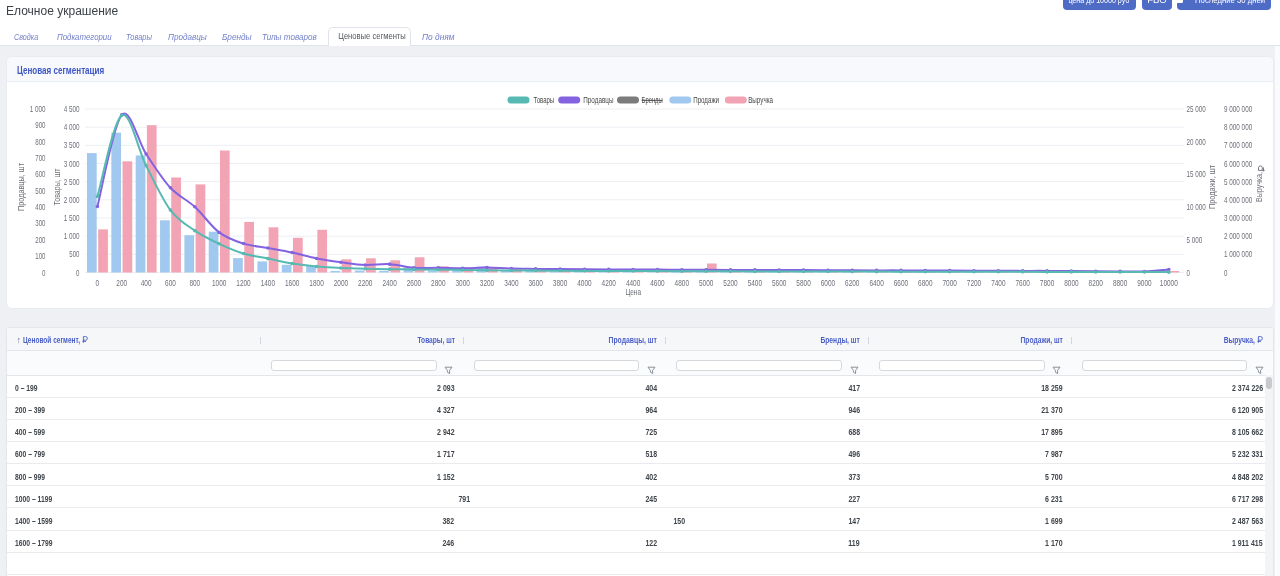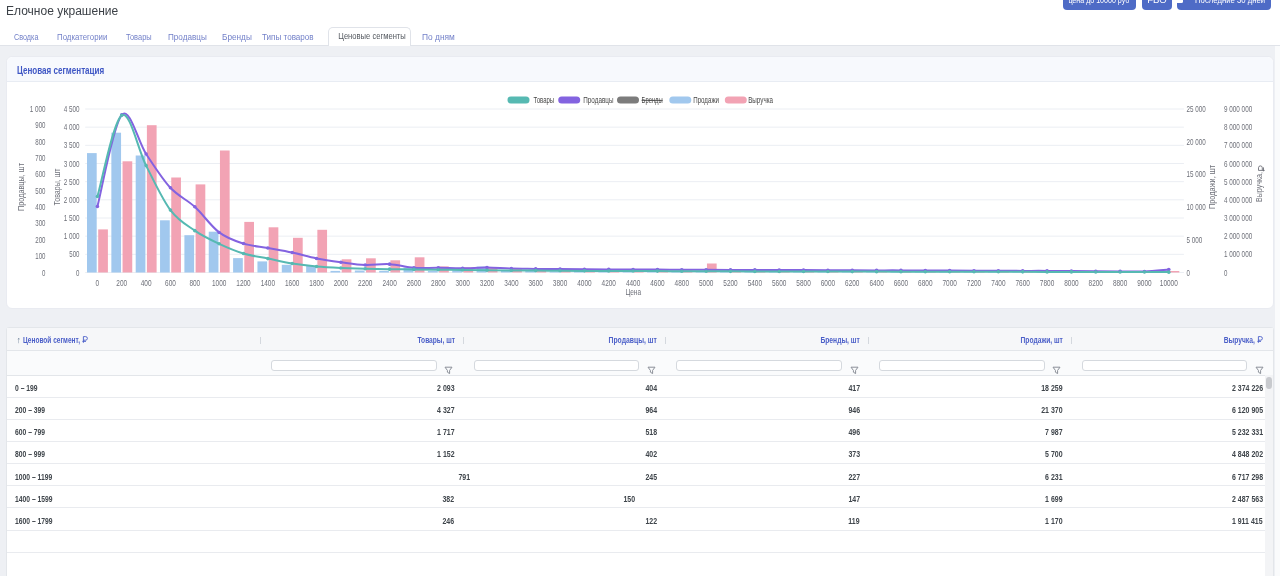--- a/index.html
+++ b/index.html
@@ -1,20 +1,20 @@
 <!DOCTYPE html>
 <html><head><meta charset="utf-8">
 <style>
 * { margin:0; padding:0; box-sizing:border-box; }
 html,body { width:1280px; height:576px; overflow:hidden; font-family:"Liberation Sans", sans-serif; background:#eef0f4; }
 .rstrip { position:absolute; left:1275px; top:46px; width:5px; height:530px; background:#fafbfc; z-index:5; }
 .top { position:absolute; left:0; top:0; width:1280px; height:46px; background:#fff; }
 .title { position:absolute; left:5.9px; top:4px; font-size:12.5px; color:#3c4147; transform:scaleX(0.962); transform-origin:0 50%; white-space:nowrap; }
 .btn { position:absolute; top:-11.5px; height:21px; background:#4e6bc6; border-radius:4px; color:#fff; font-size:9.5px; display:flex; align-items:center; justify-content:center; white-space:nowrap; }
-.tabs { position:absolute; left:0; top:28px; width:1280px; height:17.5px; border-bottom:1px solid #e0e3e9; }
+.tabs { position:absolute; left:0; top:28px; width:1280px; height:17.5px; border-bottom:1px solid #e0e3e9;font-style:italic; }
 .tab { position:absolute; top:2.5px; font-size:9.7px; color:#7381c9; }
 .atab { position:absolute; left:328.2px; top:26.5px; width:83px; height:19.5px; background:#fff; border:1px solid #e0e3e9; border-bottom:none; border-radius:5px 5px 0 0; z-index:2; color:#52575e; font-size:9.7px; text-align:center; line-height:15.5px; }
 .atab span { display:inline-block; transform:scaleX(0.785); white-space:nowrap; }
 .card { position:absolute; left:6px; top:56px; width:1268px; height:253px; background:#fff; border-radius:6px; border:1px solid #e9ebf1; }
 .band { height:25px; background:#f7f9fd; border-bottom:1px solid #e8ecf3; border-radius:6px 6px 0 0; }
 .band span { display:inline-block; margin:8px 0 0 9.8px; font-size:10px; font-weight:bold; color:#3e56c4; transform:scaleX(0.806); transform-origin:0 0; white-space:nowrap; }
 .tcard { position:absolute; left:6px; top:327px; width:1268px; height:260px; background:#fff; border:1px solid #e3e6ea; border-radius:3px 3px 0 0; }
 .thead { position:absolute; left:0; top:0; width:1266px; height:22.5px; background:#f6f7f9; border-bottom:1px solid #e3e6ea; }
 .hc { position:absolute; top:7px; font-size:9px; font-weight:bold; color:#4a5ec8; }
 .hc .arr { color:#6a7e97; font-weight:normal; font-size:9px; }
@@ -401,20 +401,28 @@
       </div>
 <div class="trow">
         <div class="bc" style="left:8px"><span style="display:inline-block;transform:scaleX(0.75);transform-origin:0 0;white-space:nowrap">200 – 399</span></div>
         <div class="bc" style="right:818.5px"><span style="display:inline-block;transform:scaleX(0.775);transform-origin:100% 0;white-space:nowrap">4 327</span></div>
         <div class="bc" style="right:616.0px"><span style="display:inline-block;transform:scaleX(0.775);transform-origin:100% 0;white-space:nowrap">964</span></div>
         <div class="bc" style="right:413.2px"><span style="display:inline-block;transform:scaleX(0.775);transform-origin:100% 0;white-space:nowrap">946</span></div>
         <div class="bc" style="right:210.5px"><span style="display:inline-block;transform:scaleX(0.775);transform-origin:100% 0;white-space:nowrap">21 370</span></div>
         <div class="bc" style="right:10.0px"><span style="display:inline-block;transform:scaleX(0.775);transform-origin:100% 0;white-space:nowrap">6 120 905</span></div>
       </div>
 <div class="trow">
+        <div class="bc" style="left:8px"><span style="display:inline-block;transform:scaleX(0.75);transform-origin:0 0;white-space:nowrap">400 – 599</span></div>
+        <div class="bc" style="right:818.5px"><span style="display:inline-block;transform:scaleX(0.775);transform-origin:100% 0;white-space:nowrap">2 942</span></div>
+        <div class="bc" style="right:616.0px"><span style="display:inline-block;transform:scaleX(0.775);transform-origin:100% 0;white-space:nowrap">725</span></div>
+        <div class="bc" style="right:413.2px"><span style="display:inline-block;transform:scaleX(0.775);transform-origin:100% 0;white-space:nowrap">688</span></div>
+        <div class="bc" style="right:210.5px"><span style="display:inline-block;transform:scaleX(0.775);transform-origin:100% 0;white-space:nowrap">17 895</span></div>
+        <div class="bc" style="right:10.0px"><span style="display:inline-block;transform:scaleX(0.775);transform-origin:100% 0;white-space:nowrap">8 105 662</span></div>
+      </div>
+<div class="trow">
         <div class="bc" style="left:8px"><span style="display:inline-block;transform:scaleX(0.75);transform-origin:0 0;white-space:nowrap">600 – 799</span></div>
         <div class="bc" style="right:818.5px"><span style="display:inline-block;transform:scaleX(0.775);transform-origin:100% 0;white-space:nowrap">1 717</span></div>
         <div class="bc" style="right:616.0px"><span style="display:inline-block;transform:scaleX(0.775);transform-origin:100% 0;white-space:nowrap">518</span></div>
         <div class="bc" style="right:413.2px"><span style="display:inline-block;transform:scaleX(0.775);transform-origin:100% 0;white-space:nowrap">496</span></div>
         <div class="bc" style="right:210.5px"><span style="display:inline-block;transform:scaleX(0.775);transform-origin:100% 0;white-space:nowrap">7 987</span></div>
         <div class="bc" style="right:10.0px"><span style="display:inline-block;transform:scaleX(0.775);transform-origin:100% 0;white-space:nowrap">5 232 331</span></div>
       </div>
 <div class="trow">
         <div class="bc" style="left:8px"><span style="display:inline-block;transform:scaleX(0.75);transform-origin:0 0;white-space:nowrap">800 – 999</span></div>
         <div class="bc" style="right:818.5px"><span style="display:inline-block;transform:scaleX(0.775);transform-origin:100% 0;white-space:nowrap">1 152</span></div>
@@ -427,21 +435,21 @@
         <div class="bc" style="left:8px"><span style="display:inline-block;transform:scaleX(0.75);transform-origin:0 0;white-space:nowrap">1000 – 1199</span></div>
         <div class="bc" style="right:803px"><span style="display:inline-block;transform:scaleX(0.775);transform-origin:100% 0;white-space:nowrap">791</span></div>
         <div class="bc" style="right:616.0px"><span style="display:inline-block;transform:scaleX(0.775);transform-origin:100% 0;white-space:nowrap">245</span></div>
         <div class="bc" style="right:413.2px"><span style="display:inline-block;transform:scaleX(0.775);transform-origin:100% 0;white-space:nowrap">227</span></div>
         <div class="bc" style="right:210.5px"><span style="display:inline-block;transform:scaleX(0.775);transform-origin:100% 0;white-space:nowrap">6 231</span></div>
         <div class="bc" style="right:10.0px"><span style="display:inline-block;transform:scaleX(0.775);transform-origin:100% 0;white-space:nowrap">6 717 298</span></div>
       </div>
 <div class="trow">
         <div class="bc" style="left:8px"><span style="display:inline-block;transform:scaleX(0.75);transform-origin:0 0;white-space:nowrap">1400 – 1599</span></div>
         <div class="bc" style="right:818.5px"><span style="display:inline-block;transform:scaleX(0.775);transform-origin:100% 0;white-space:nowrap">382</span></div>
-        <div class="bc" style="right:638px"><span style="display:inline-block;transform:scaleX(0.775);transform-origin:100% 0;white-space:nowrap">150</span></div>
+        <div class="bc" style="right:588px"><span style="display:inline-block;transform:scaleX(0.775);transform-origin:100% 0;white-space:nowrap">150</span></div>
         <div class="bc" style="right:413.2px"><span style="display:inline-block;transform:scaleX(0.775);transform-origin:100% 0;white-space:nowrap">147</span></div>
         <div class="bc" style="right:210.5px"><span style="display:inline-block;transform:scaleX(0.775);transform-origin:100% 0;white-space:nowrap">1 699</span></div>
         <div class="bc" style="right:10.0px"><span style="display:inline-block;transform:scaleX(0.775);transform-origin:100% 0;white-space:nowrap">2 487 563</span></div>
       </div>
 <div class="trow">
         <div class="bc" style="left:8px"><span style="display:inline-block;transform:scaleX(0.75);transform-origin:0 0;white-space:nowrap">1600 – 1799</span></div>
         <div class="bc" style="right:818.5px"><span style="display:inline-block;transform:scaleX(0.775);transform-origin:100% 0;white-space:nowrap">246</span></div>
         <div class="bc" style="right:616.0px"><span style="display:inline-block;transform:scaleX(0.775);transform-origin:100% 0;white-space:nowrap">122</span></div>
         <div class="bc" style="right:413.2px"><span style="display:inline-block;transform:scaleX(0.775);transform-origin:100% 0;white-space:nowrap">119</span></div>
         <div class="bc" style="right:210.5px"><span style="display:inline-block;transform:scaleX(0.775);transform-origin:100% 0;white-space:nowrap">1 170</span></div>

